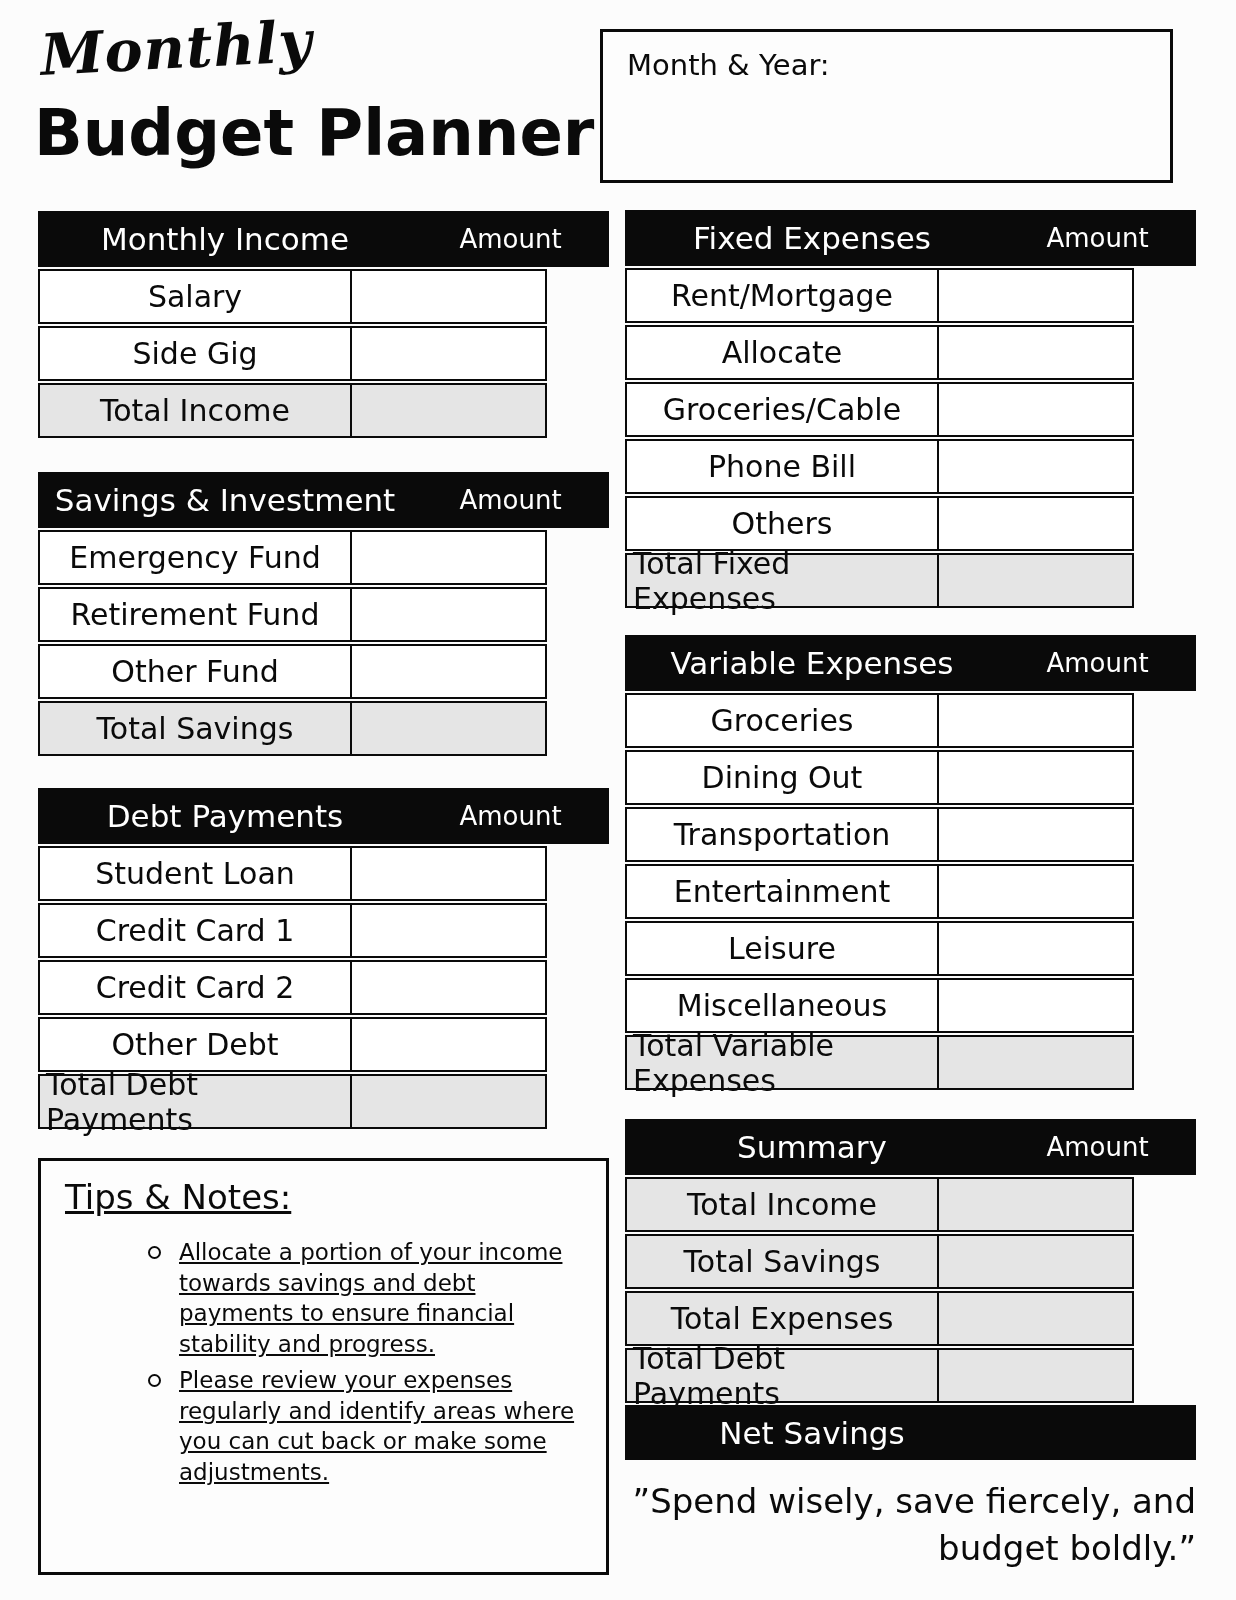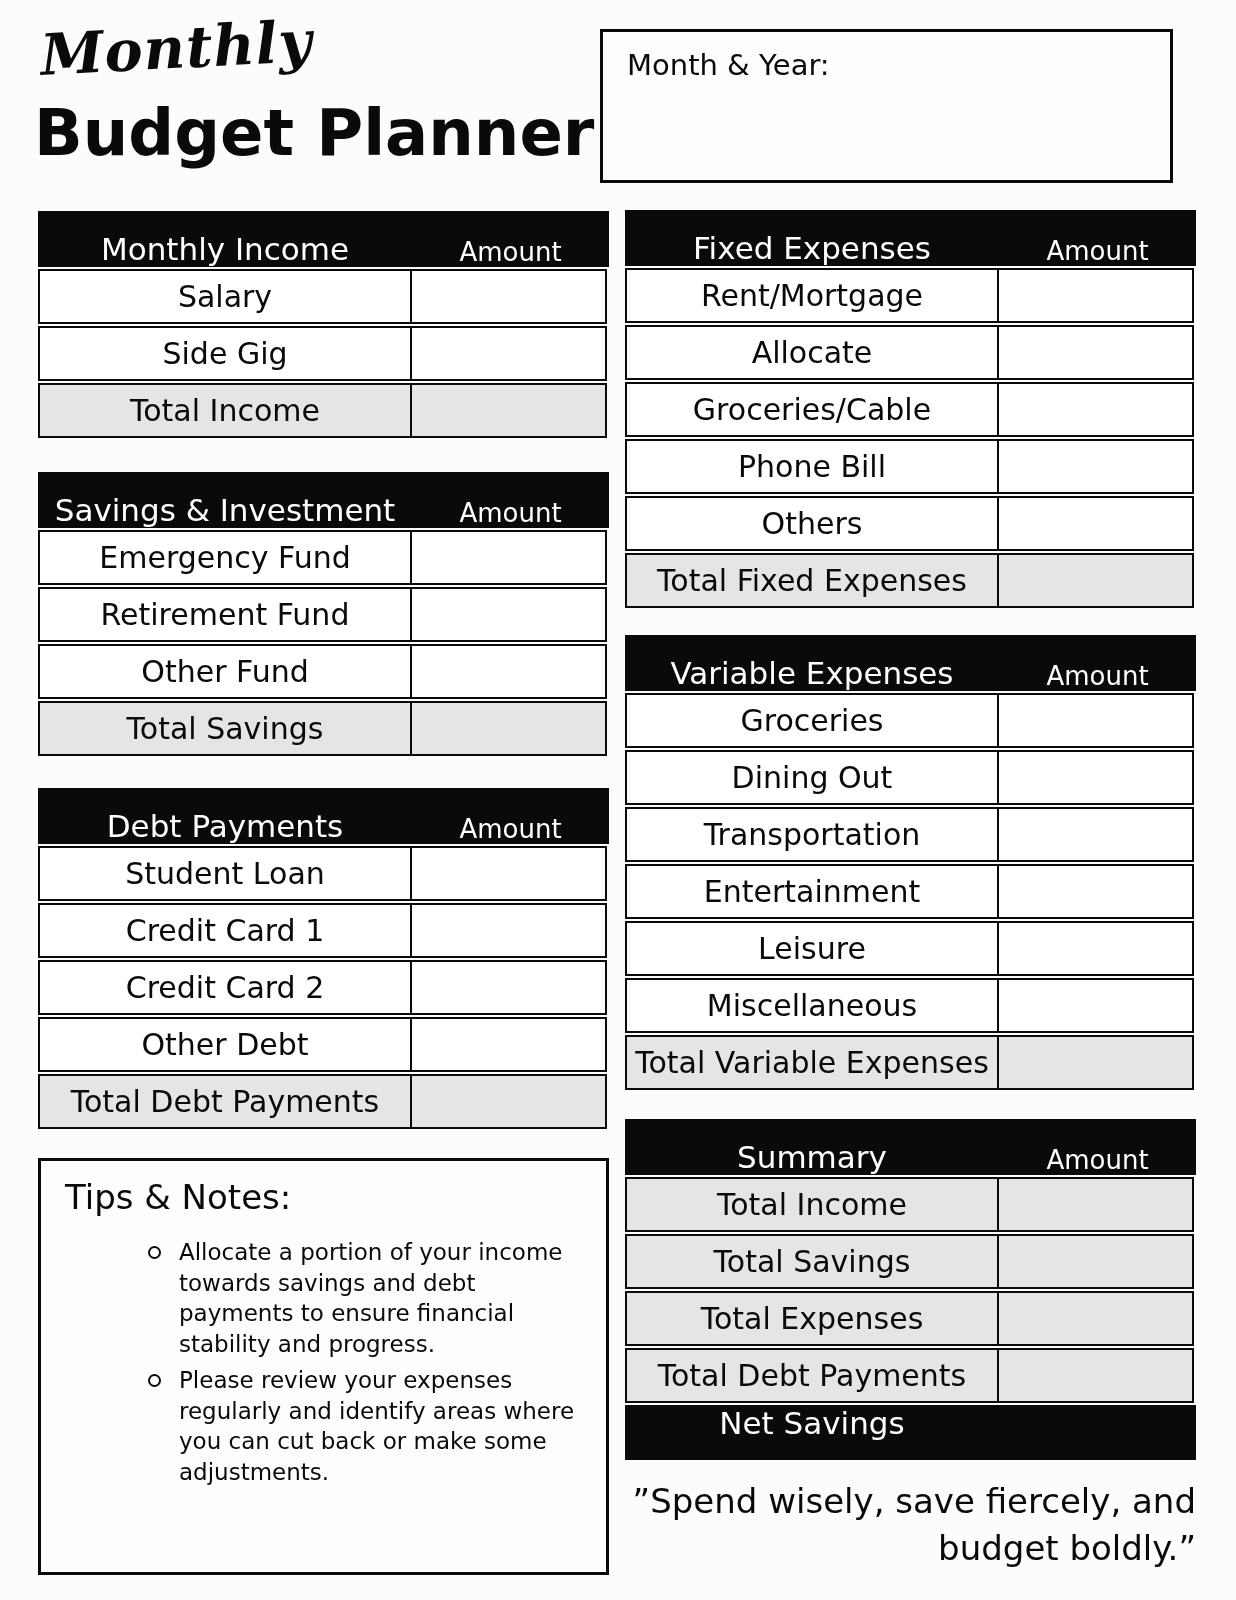--- a/index.html
+++ b/index.html
@@ -40,55 +40,56 @@
   .monthbox .my-label {
     margin:16px 0 0 24px; font-size:29px;
   }
   .monthbox .my-value {
     margin:6px 0 0 24px; font-size:29px; min-height:60px;
   }
 
   
   .btable { position:absolute; width:571px; }
   .thead {
-    display:flex; align-items:flex-end;
+    display:flex; align-items:center;
     background:#0a0a0a; color:#fff; height:56px;
   }
   .th-label { width:374px; text-align:center; font-size:31px; }
   .th-amount { flex:1; text-align:center; font-size:26px; }
   .trow { display:flex; margin-top:2px; height:55px; }
   .cell {
     border:2px solid #0a0a0a; background:#fff;
     box-sizing:border-box;
     display:flex; align-items:center; justify-content:center;
   }
-  .cell.label { width:374px; font-size:30px; text-align:left; padding:8px 6px; }
+  .cell.label { width:314px; font-size:30px; text-align:left; padding:8px 6px; }
   .cell.amount { width:197px; margin-left:-2px; font-size:28px; }
   .trow.total .cell { background:#e5e5e5; }
   .btable.summary .cell { background:#e5e5e5; }
   .tfoot {
     margin-top:2px; height:55px; background:#0a0a0a;
-    color:#fff; display:flex; 
+    color:#fff; display:flex; align-items:center;
   }
   .tfoot .foot-label { width:374px; text-align:center; font-size:31px; }
 
   
   .pos-income   { left:38px;  top:211px; }
   .pos-savings  { left:38px;  top:472px; }
   .pos-debt     { left:38px;  top:788px; }
   .pos-fixed    { left:625px; top:210px; }
   .pos-variable { left:625px; top:635px; }
   .pos-summary  { left:625px; top:1119px; }
 
   
   .tipsbox {
     position:absolute; left:38px; top:1158px;
     width:571px; height:417px;
     border:3px solid #0a0a0a; box-sizing:border-box;
     background:#fdfdfd;
+    text-decoration:underline;
   }
   .tips-title { margin:16px 0 0 24px; font-size:34px; font-weight:bold; letter-spacing:0; }
   .tips-title { font-weight:normal; }
   .tipsbox ul {
     list-style:none; margin:20px 0 0 104px; padding:0; width:446px;
   }
   .tipsbox li {
     position:relative; padding-left:34px;
     font-size:23px; line-height:1.33; margin-bottom:6px;
   }

